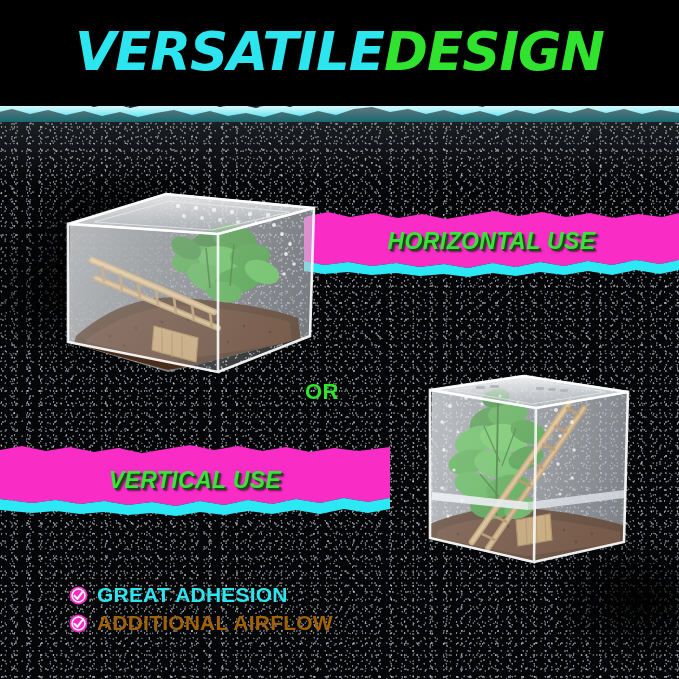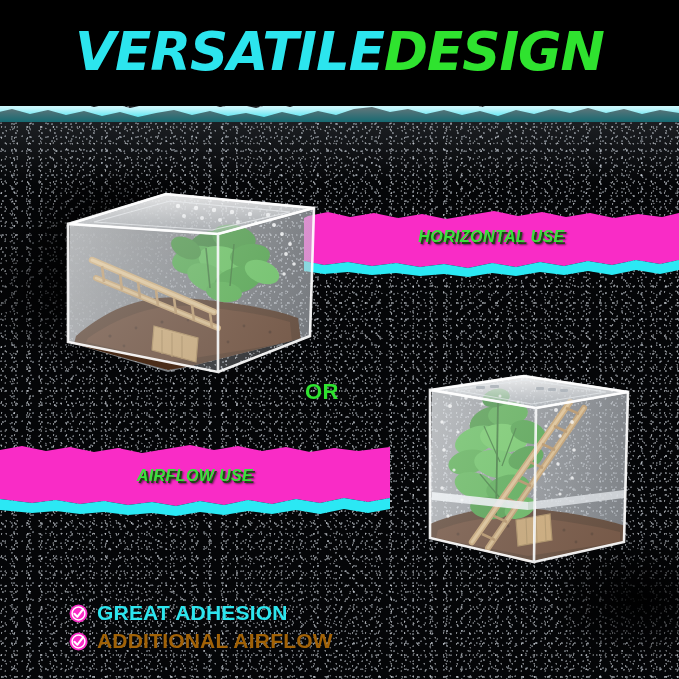--- a/index.html
+++ b/index.html
@@ -64,21 +64,21 @@
     background:radial-gradient(ellipse 150px 90px at 30% 50%, rgba(0,0,0,.92), rgba(0,0,0,0) 72%);
     pointer-events:none;
   }
 
   
   .banner{position:absolute;z-index:14;}
   .banner .bsvg{display:block;}
   .banner .blabel{
     position:absolute;left:0;width:100%;text-align:center;
     font-family:"Liberation Sans",sans-serif;
-    font-weight:bold;font-style:italic;font-size:16px;letter-spacing:.4px;
+    font-weight:bold;font-style:italic;font-size:23px;letter-spacing:.4px;
     color:#3BE23B;white-space:nowrap;
     text-shadow:2px 2px 0 #1a4a14, 3px 3px 2px rgba(0,0,0,.55);
   }
   #banner-h{left:304px;top:204px;width:375px;height:78px;}
   #banner-h .blabel{top:24px;}
   #banner-v{left:0px;top:440px;width:390px;height:80px;}
   #banner-v .blabel{top:27px;}
 
   
   .or-text{
@@ -86,21 +86,21 @@
     font-family:"Liberation Sans",sans-serif;
     font-weight:bold;font-size:22px;color:#2FE32F;letter-spacing:.5px;
   }
 
   
   .terrarium{position:absolute;z-index:20;}
   #terrarium-horizontal{left:58px;top:186px;width:268px;height:195px;}
   #terrarium-vertical{left:424px;top:366px;width:211px;height:215px;}
 
   
-  .bullets{position:absolute;left:68px;top:582px;z-index:25;margin-top:18px;}
+  .bullets{position:absolute;left:68px;top:582px;z-index:25;}
   .bullet{display:flex;align-items:center;height:26px;margin-bottom:2px;}
   .bullet .chk{width:21px;height:21px;margin-right:8px;flex:0 0 auto;}
   .bullet .btxt{
     font-family:"Liberation Sans",sans-serif;
     font-weight:bold;font-size:21px;letter-spacing:.2px;white-space:nowrap;
   }
   .bullet.c1 .btxt{color:#2CE5EE;}
   .bullet.c2 .btxt{color:#a16207;}
 </style>
 </head>
@@ -139,21 +139,21 @@
       <path d="M0,57 L20,61 L44,58 L68,62 L92,59 L116,63 L140,60 L164,64 L188,59 L212,63 L236,58 L260,62 L284,57 L308,61 L332,56 L356,60 L375,56 L375,66 L356,70 L332,66 L308,71 L284,67 L260,71 L236,68 L212,72 L188,69 L164,73 L140,70 L116,72 L92,69 L68,71 L44,68 L20,70 L0,67 Z" fill="#2BE8F4"></path>
     </svg>
     <div class="blabel">HORIZONTAL USE</div>
   </div>
 
   <div class="banner" id="banner-v">
     <svg class="bsvg" width="390" height="80" viewBox="0 0 390 80">
       <path d="M0,10 L22,6 L46,11 L70,7 L94,12 L118,8 L142,13 L166,9 L190,5 L214,10 L238,6 L262,11 L286,7 L310,12 L334,8 L358,11 L390,7 L390,58 L368,62 L344,58 L320,63 L296,59 L272,64 L248,60 L224,65 L200,61 L176,66 L152,62 L128,65 L104,61 L80,64 L56,60 L32,63 L0,59 Z" fill="#F92CC6"></path>
       <path d="M0,59 L32,63 L56,60 L80,64 L104,61 L128,65 L152,62 L176,66 L200,61 L224,65 L248,60 L272,64 L296,59 L320,63 L344,58 L368,62 L390,58 L390,69 L368,73 L344,69 L320,74 L296,70 L272,74 L248,71 L224,75 L200,72 L176,76 L152,73 L128,75 L104,72 L80,74 L56,71 L32,73 L0,70 Z" fill="#2BE8F4"></path>
     </svg>
-    <div class="blabel">AIRFLOW USE</div>
+    <div class="blabel">VERTICAL USE</div>
   </div>
 
   <div class="or-text">OR</div>
 
   <div class="terrarium" id="terrarium-horizontal">
     <svg width="268" height="195" viewBox="0 0 268 195">
       <defs>
         <linearGradient id="hFront" x1="0" y1="0" x2="1" y2="1">
           <stop offset="0%" stop-color="#f2f4f6" stop-opacity="0.40"></stop>
           <stop offset="100%" stop-color="#c8cdd3" stop-opacity="0.30"></stop>

